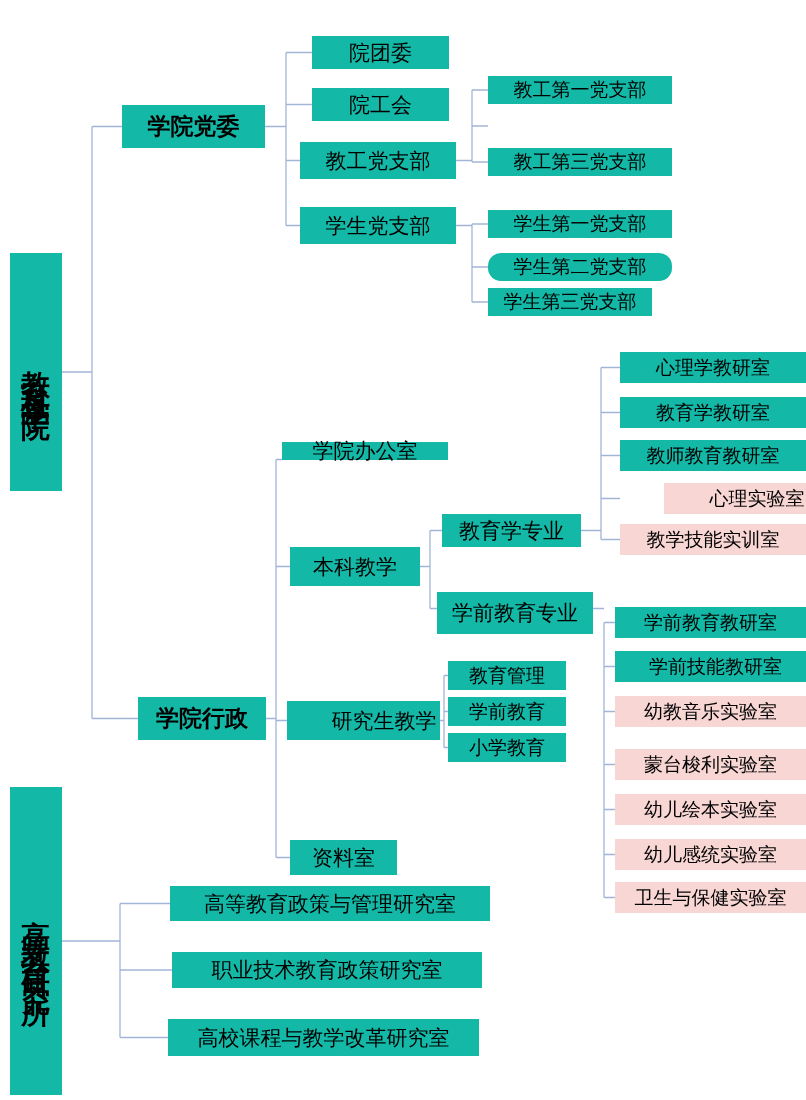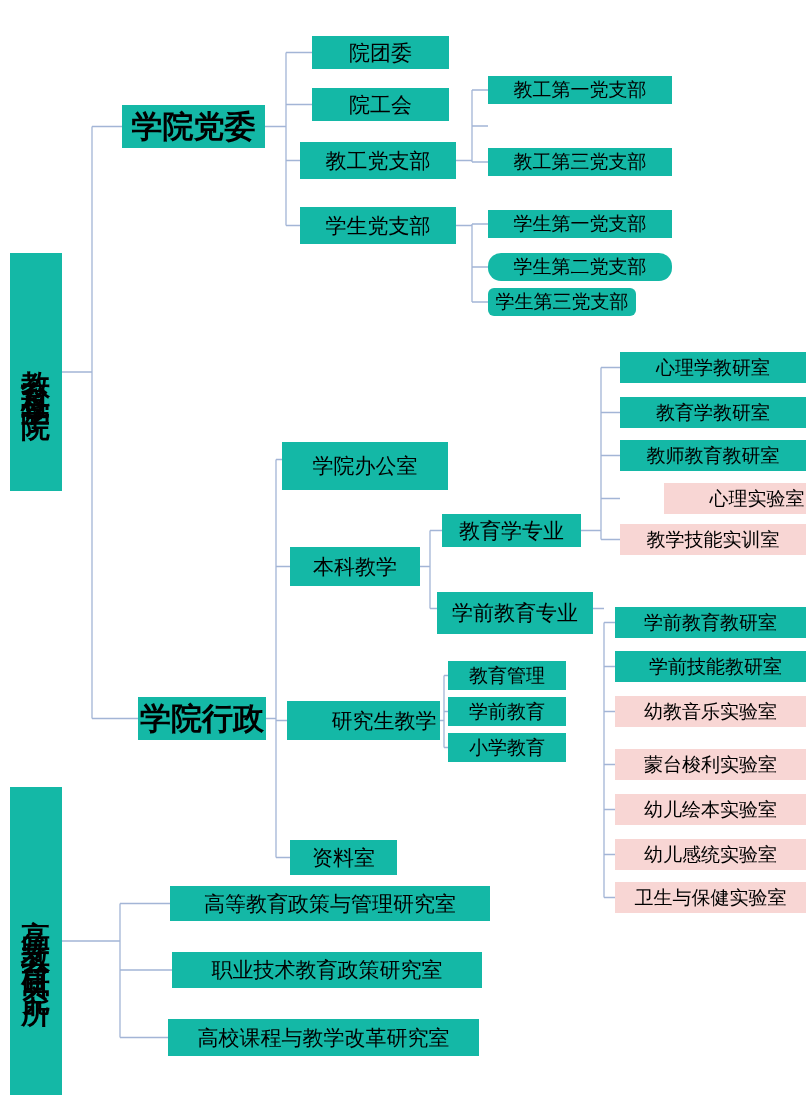--- a/index.html
+++ b/index.html
@@ -24,21 +24,21 @@
     box-sizing:border-box;
     font-size:21px;
   }
   .node.lab{background:#f8d6d4;}
   .node.root{
     writing-mode:vertical-rl;
     text-orientation:upright;
     font-size:29px;
     font-weight:700;
   }
-  .node.l1{font-size:31px;font-weight:700;}
+  .node.l1{font-size:23px;font-weight:700;}
   .node.sm{font-size:19px;}
 </style>
 </head>
 <body>
 
 <div id="canvas">
 
   <svg id="lines" width="806" height="1100" viewBox="0 0 806 1100">
     <g stroke="#a3b5d6" stroke-width="1.3" fill="none">
 
@@ -73,23 +73,23 @@
   <div class="node" style="left:312px;top:36px;width:137px;height:33px;">院团委</div>
   <div class="node" style="left:312px;top:88px;width:137px;height:33px;">院工会</div>
   <div class="node" style="left:300px;top:142px;width:156px;height:37px;">教工党支部</div>
   <div class="node" style="left:300px;top:207px;width:156px;height:37px;">学生党支部</div>
 
   <div class="node sm" style="left:488px;top:76px;width:184px;height:28px;">教工第一党支部</div>
   <div class="node sm" style="left:488px;top:148px;width:184px;height:28px;">教工第三党支部</div>
 
   <div class="node sm" style="left:488px;top:210px;width:184px;height:28px;">学生第一党支部</div>
   <div class="node sm" style="left:488px;top:253px;width:184px;height:28px;border-radius:13px;">学生第二党支部</div>
-  <div class="node sm" style="left:488px;top:288px;width:148px;height:28px;border-radius:6px;">学生第三党支部</div>
+  <div class="node sm" style="left:488px;top:288px;width:164px;height:28px;">学生第三党支部</div>
 
-  <div class="node" style="left:282px;top:442px;width:166px;height:48px;">学院办公室</div>
+  <div class="node" style="left:282px;top:442px;width:166px;height:18px;">学院办公室</div>
   <div class="node" style="left:290px;top:547px;width:130px;height:39px;">本科教学</div>
   <div class="node" style="left:287px;top:701px;width:153px;height:39px;padding-left:41px;">研究生教学</div>
   <div class="node" style="left:290px;top:840px;width:107px;height:35px;">资料室</div>
 
   <div class="node" style="left:442px;top:514px;width:139px;height:33px;">教育学专业</div>
   <div class="node" style="left:437px;top:592px;width:156px;height:42px;">学前教育专业</div>
 
   <div class="node sm" style="left:620px;top:352px;width:186px;height:31px;">心理学教研室</div>
   <div class="node sm" style="left:620px;top:397px;width:186px;height:31px;">教育学教研室</div>
   <div class="node sm" style="left:620px;top:440px;width:186px;height:31px;">教师教育教研室</div>

